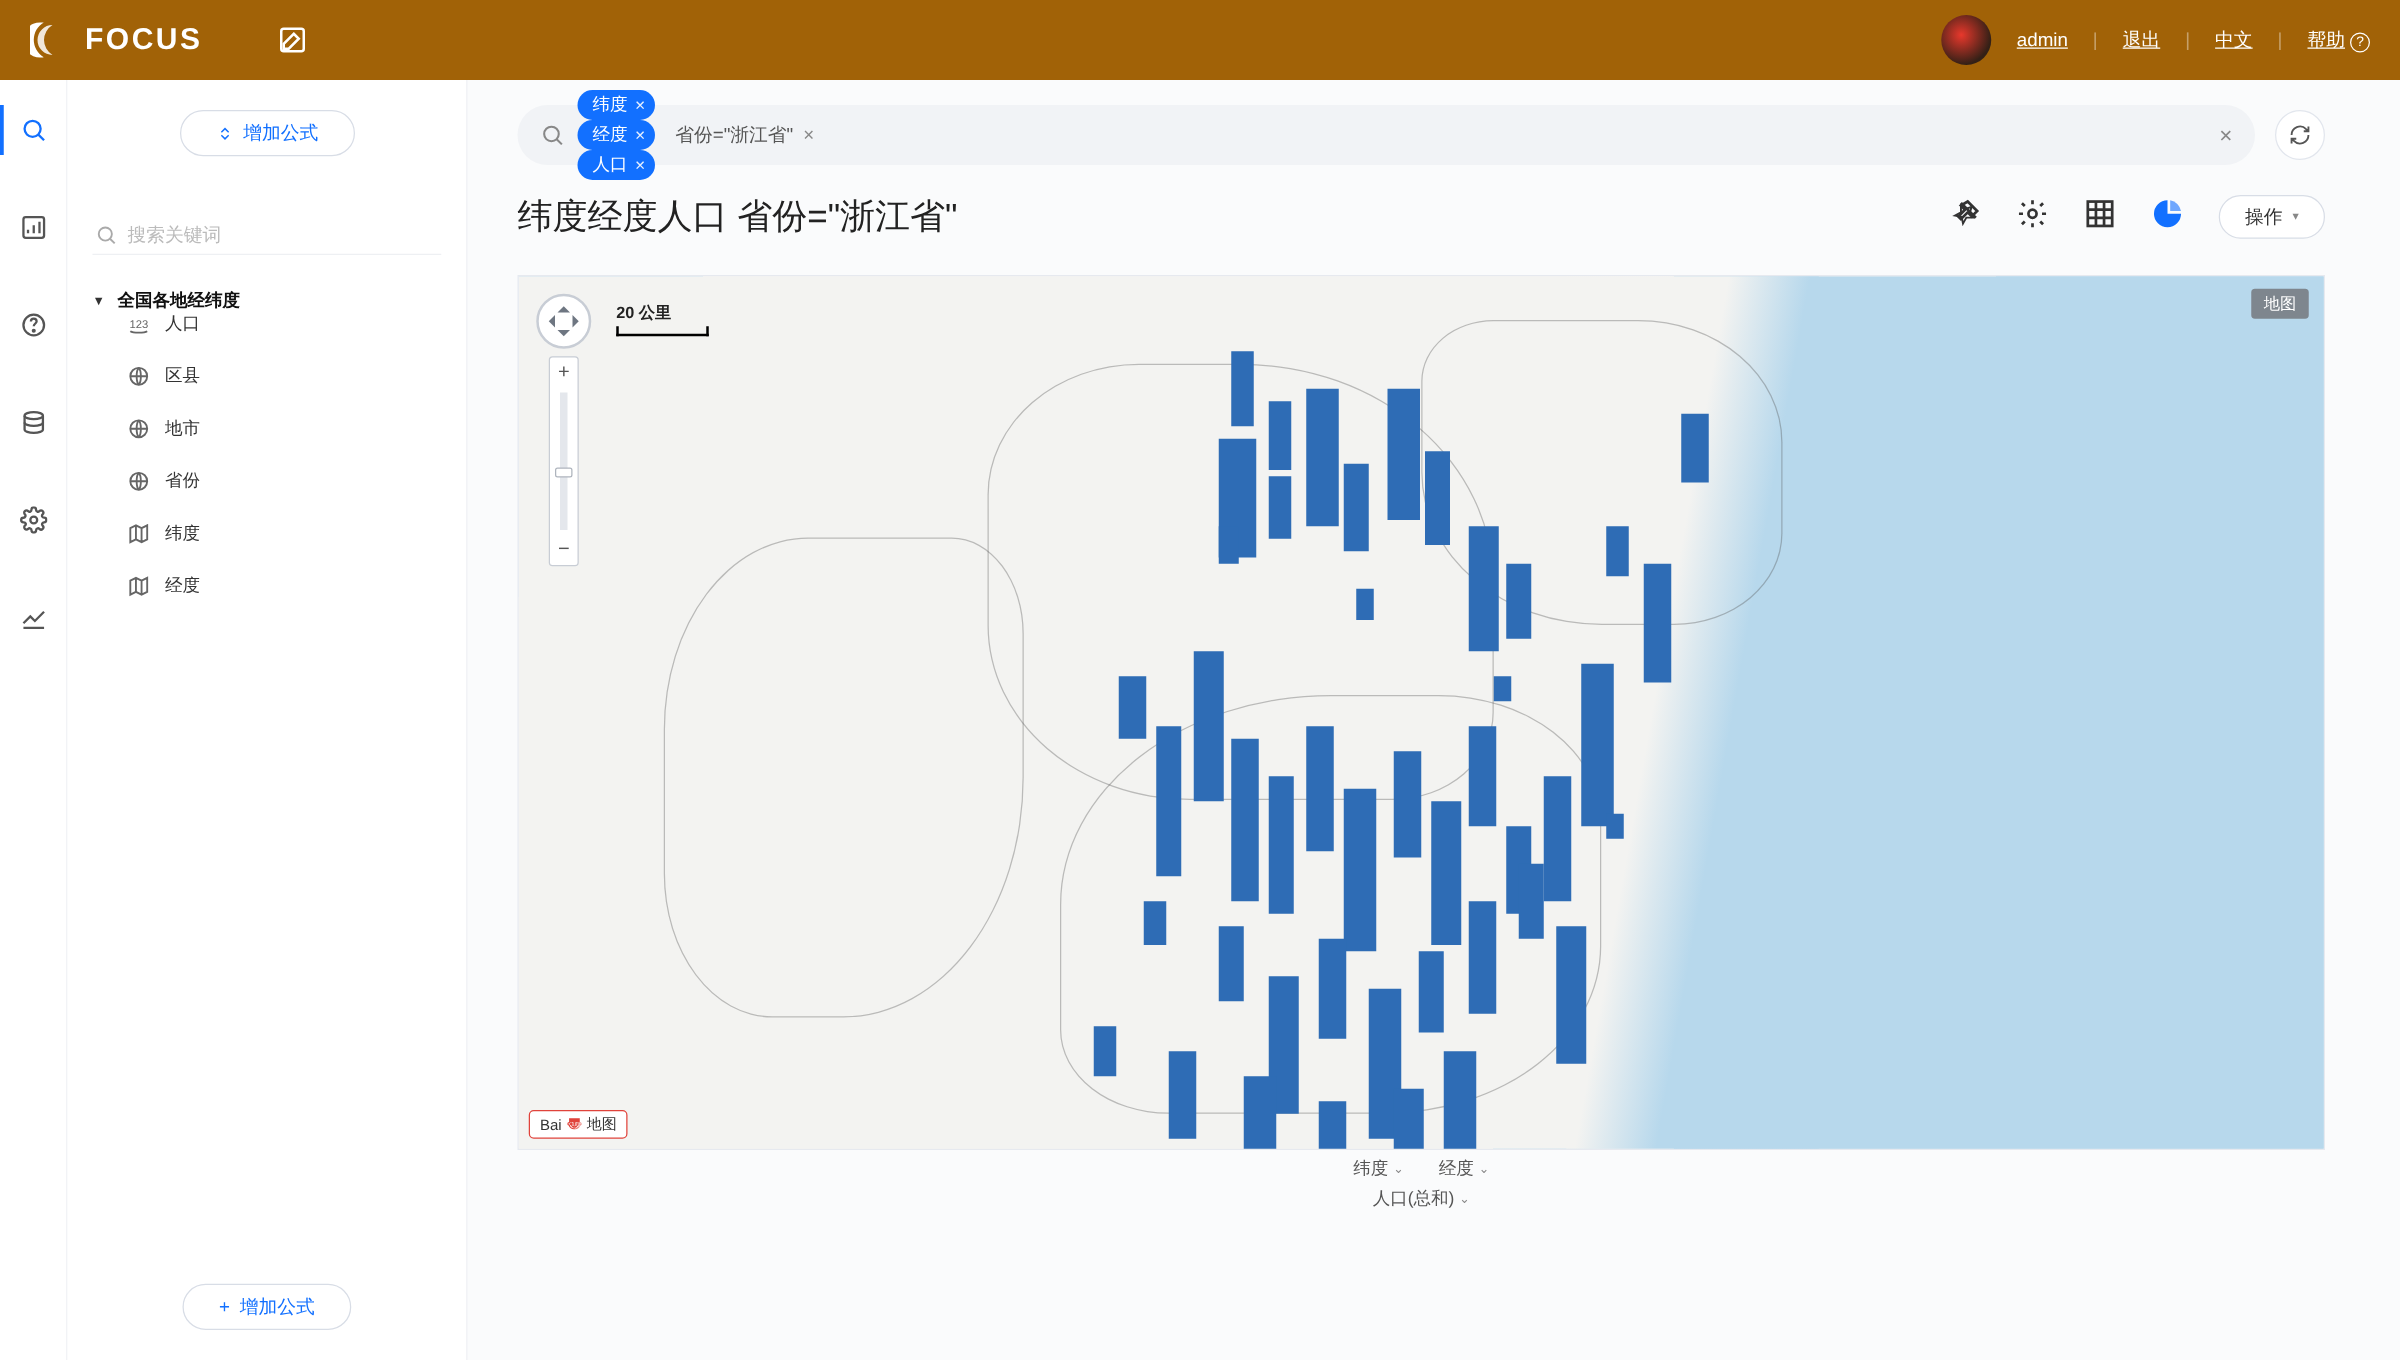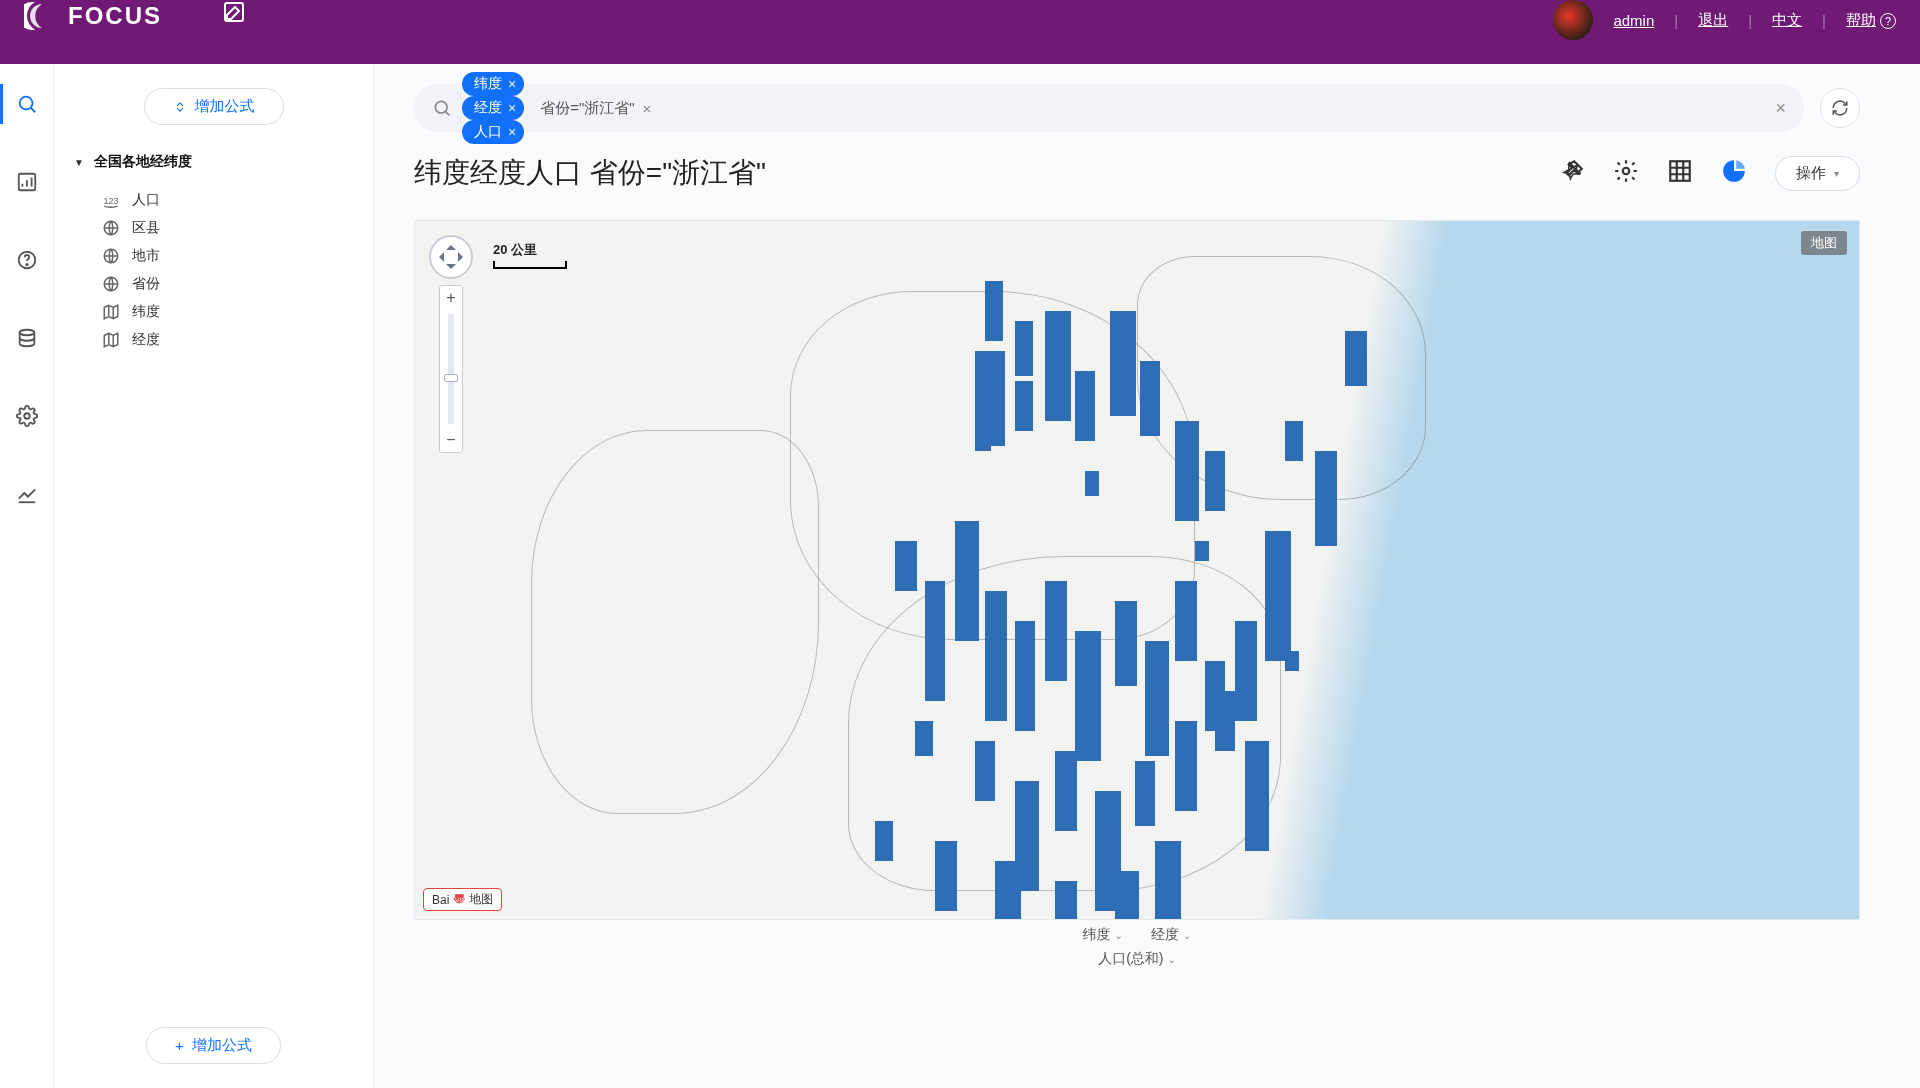--- a/index.html
+++ b/index.html
@@ -1,19 +1,19 @@
 <!DOCTYPE html>
 <html><head>
 <meta charset="utf-8">
 <style>
 * { margin: 0; padding: 0; box-sizing: border-box; font-family: -apple-system, BlinkMacSystemFont, "Segoe UI", "PingFang SC", "Microsoft YaHei", sans-serif; }
 body { width: 1920px; height: 1088px; background: #fafbfc; overflow: hidden; }
 
 
-.header { height: 64px; background: #701a75; display: flex; align-items: flex-start; padding: 0 24px; color: white; }
+.header { height: 64px; background: #a16207; display: flex; align-items: center; padding: 0 24px; color: white; }
 .logo-wrap { display: flex; align-items: center; gap: 12px; }
 .logo-icon { width: 32px; height: 32px; }
 .logo-text { font-size: 24px; font-weight: 600; letter-spacing: 2px; }
 .header-edit { margin-left: 60px; width: 24px; height: 24px; cursor: pointer; }
 .header-right { margin-left: auto; display: flex; align-items: center; gap: 20px; font-size: 15px; }
 .avatar { width: 40px; height: 40px; border-radius: 50%; background: radial-gradient(circle at 40% 40%, #e8382c, #332016 70%); }
 .header-link { cursor: pointer; text-decoration: underline; }
 .divider { color: rgba(255,255,255,0.4); }
 .help-q { display: inline-flex; align-items: center; justify-content: center; width: 16px; height: 16px; border: 1.5px solid #fff; border-radius: 50%; font-size: 11px; margin-left: 4px; }
 
@@ -26,21 +26,21 @@
 
 
 .sidebar { position: absolute; left: 54px; top: 64px; bottom: 0; width: 320px; background: #fff; border-right: 1px solid #eef0f3; padding: 24px 20px; display: flex; flex-direction: column; }
 .select-table-btn { align-self: center; border: 1px solid #d8dde6; border-radius: 20px; padding: 8px 28px; color: #1270ff; font-size: 15px; display: flex; align-items: center; gap: 8px; cursor: pointer; background: #fff; }
 .side-search { margin-top: 48px; display: flex; align-items: center; gap: 8px; padding: 6px 2px; border-bottom: 1px solid #eef0f3; color: #aaa; }
 .side-search input { border: none; outline: none; font-size: 15px; color: #333; flex: 1; background: transparent; }
 .side-search input::placeholder { color: #bbb; }
 .tree { margin-top: 28px; }
 .tree-root { display: flex; align-items: center; gap: 10px; font-size: 14px; font-weight: 600; color: #111; cursor: pointer; }
 .tree-caret { font-size: 10px; color: #333; }
-.tree-children { margin-top: 20px; display: flex; flex-direction: column; gap: 10px; }
+.tree-children { margin-top: 0; display: flex; flex-direction: column; gap: 24px; }
 .tree-item { display: flex; align-items: center; gap: 12px; padding-left: 28px; font-size: 14px; color: #333; cursor: pointer; }
 .tree-item .ticon { width: 18px; height: 18px; color: #666; }
 .add-formula-btn { margin-top: auto; align-self: center; border: 1px solid #d8dde6; border-radius: 20px; padding: 8px 28px; color: #1270ff; font-size: 15px; display: flex; align-items: center; gap: 8px; cursor: pointer; background: #fff; }
 
 
 .main { position: absolute; left: 374px; right: 0; top: 64px; bottom: 0; padding: 20px 60px 20px 40px; overflow: hidden; }
 
 
 .qbar-row { display: flex; align-items: center; gap: 16px; }
 .qbar { flex: 1; background: #f1f3f6; border-radius: 28px; height: 48px; display: flex; align-items: center; padding: 0 18px; gap: 10px; }
@@ -158,20 +158,27 @@
 </div>
 
 <div class="sidebar">
   <button class="select-table-btn">
     <svg width="14" height="14" viewBox="0 0 24 24" fill="none" stroke="currentColor" stroke-width="2">
         <path d="M7 10l5-5 5 5M7 14l5 5 5-5"></path>
       </svg>
     <span>增加公式</span>
   </button>
 
+  <div class="side-search">
+    <svg width="18" height="18" viewBox="0 0 24 24" fill="none" stroke="currentColor" stroke-width="2">
+        <circle cx="11" cy="11" r="7"></circle>
+        <path d="M21 21l-5-5"></path>
+      </svg>
+    <input type="text" placeholder="搜索关键词" style="">
+  </div>
 
   <div class="tree">
     <div class="tree-root">
       <span class="tree-caret">▼</span>
       <span>全国各地经纬度</span>
     </div>
     <div class="tree-children" id="tree-children">
         <div class="tree-item">
           <svg class="ticon" viewBox="0 0 24 24" fill="none" stroke="currentColor" stroke-width="2">
             <text x="2" y="17" font-size="12" fill="currentColor" stroke="none">123</text>

